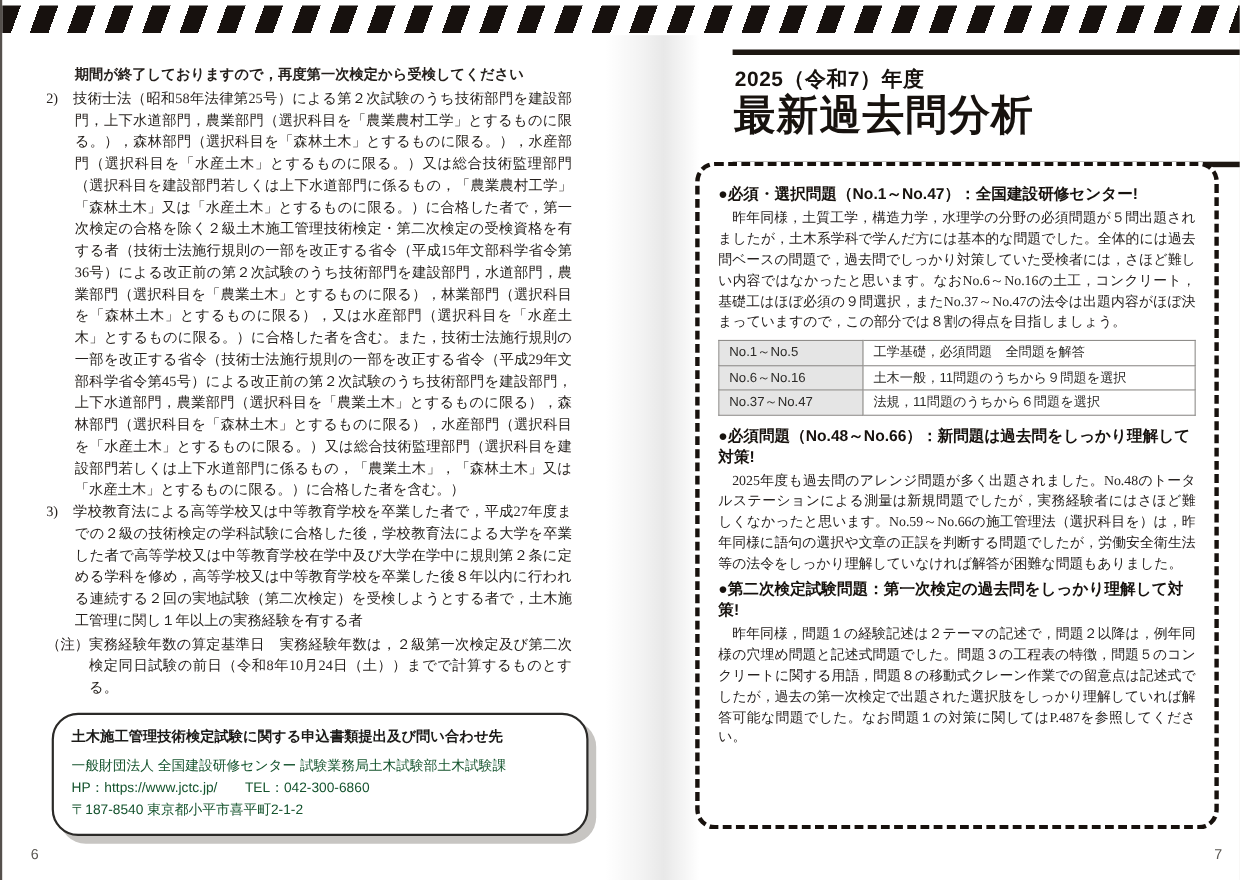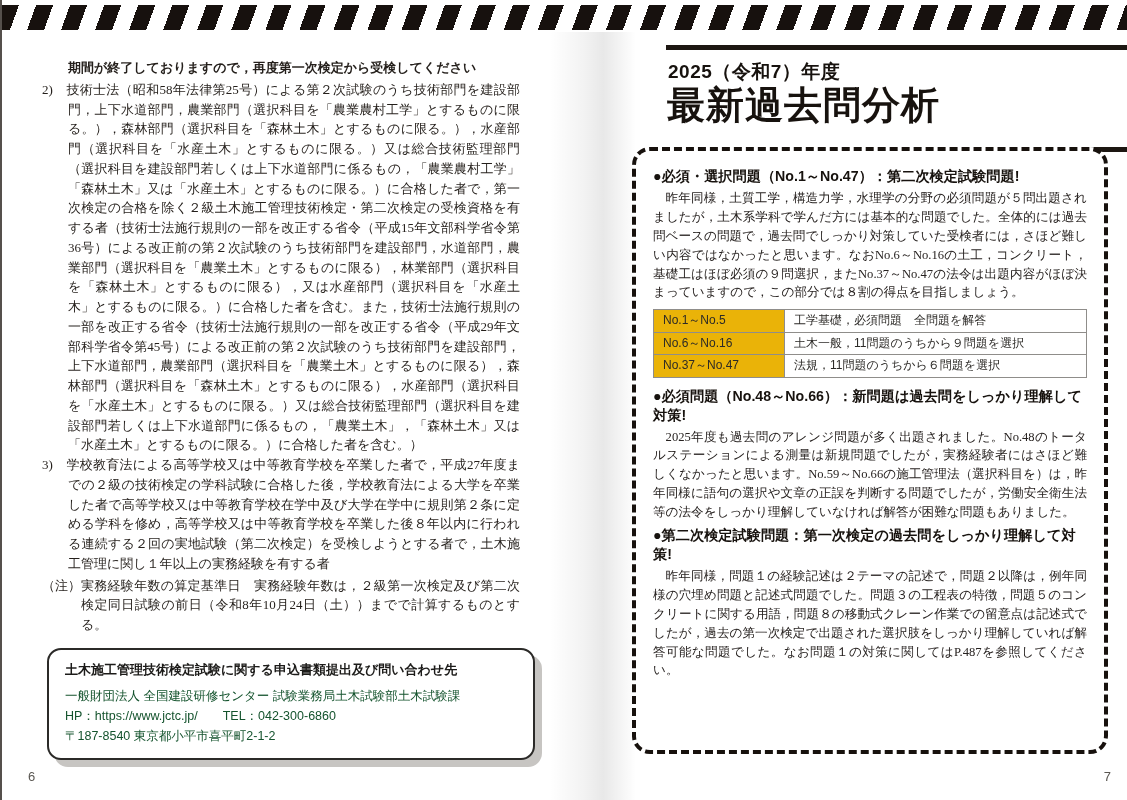--- a/index.html
+++ b/index.html
@@ -24,21 +24,21 @@
     position:absolute;left:40px;top:58px;width:478px;
     font-size:13px;line-height:1.52;text-align:justify;
   }
   .intro-line{margin:0 0 2px 0;padding-left:2em;font-weight:bold;}
   .hang-item{margin:0;padding-left:26px;text-indent:-26px;}
   .note-row{display:flex;margin-top:2px;}
   .note-label{flex:0 0 36px;}
   .note-text{flex:1;}
   .contact-box{
     position:absolute;left:45px;top:648px;width:452px;
-    border:2px solid #2b2a28;border-radius:14px;background:#fff;
+    border:2px solid #2b2a28;border-radius:24px;background:#fff;
     box-shadow:7px 7px 0 #c7c5c2;padding:11px 16px 12px 16px;
     font-family:"Liberation Sans","DejaVu Sans",sans-serif;
   }
   .contact-title{font-weight:bold;font-size:13px;margin:0 0 7px 0;color:#1c1b19;}
   .contact-line{font-size:12.5px;line-height:1.6;margin:0;color:#14532d;}
   .pageno{position:absolute;bottom:16px;font-size:13px;color:#5a5752;
     font-family:"Liberation Sans","DejaVu Sans",sans-serif;}
   .pageno-left{left:26px;}
   .pageno-right{right:18px;}
   
@@ -62,21 +62,21 @@
     font-size:14.2px;margin:4px 0 3px 0;color:#17120e;
   }
   .sec-body{
     margin:0;font-size:12.6px;line-height:1.5;text-align:justify;text-indent:1em;color:#272220;
   }
   table.qtable{
     width:100%;border-collapse:collapse;margin:7px 0 9px 0;
     font-family:"Liberation Sans","DejaVu Sans",sans-serif;font-size:12px;color:#2c2a27;
   }
   table.qtable td{border:1px solid #8f8d8a;padding:2px 9px;line-height:1.45;}
-  table.qtable td.key{width:112px;background:#eab308;}
+  table.qtable td.key{width:112px;background:#e5e5e5;}
 </style>
 </head>
 <body>
 
 <div class="sheet">
 
   <div class="stripes"></div>
   <div class="gutter"></div>
 
   <div class="left-page">
@@ -100,21 +100,21 @@
 
   <div class="right-header">
     <div class="rule"></div>
     <div class="year-label">2025（令和7）年度</div>
     <div class="main-title">最新過去問分析</div>
     <div class="rule"></div>
   </div>
 
   <div class="dashed-box">
 
-    <div class="sec-heading">●必須・選択問題（No.1～No.47）：第二次検定試験問題!</div>
+    <div class="sec-heading">●必須・選択問題（No.1～No.47）：全国建設研修センター!</div>
     <p class="sec-body">昨年同様，土質工学，構造力学，水理学の分野の必須問題が５問出題されましたが，土木系学科で学んだ方には基本的な問題でした。全体的には過去問ベースの問題で，過去問でしっかり対策していた受検者には，さほど難しい内容ではなかったと思います。なおNo.6～No.16の土工，コンクリート，基礎工はほぼ必須の９問選択，またNo.37～No.47の法令は出題内容がほぼ決まっていますので，この部分では８割の得点を目指しましょう。</p>
     <table class="qtable">
       <tbody>
         <tr>
           <td class="key">No.1～No.5</td>
           <td>工学基礎，必須問題　全問題を解答</td>
         </tr>
         <tr>
           <td class="key">No.6～No.16</td>
           <td>土木一般，11問題のうちから９問題を選択</td>

